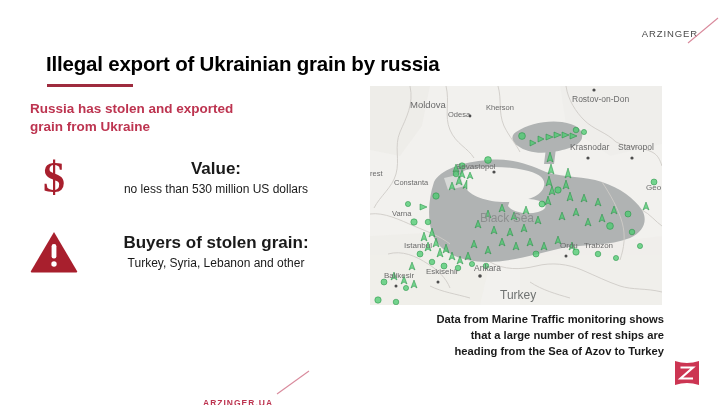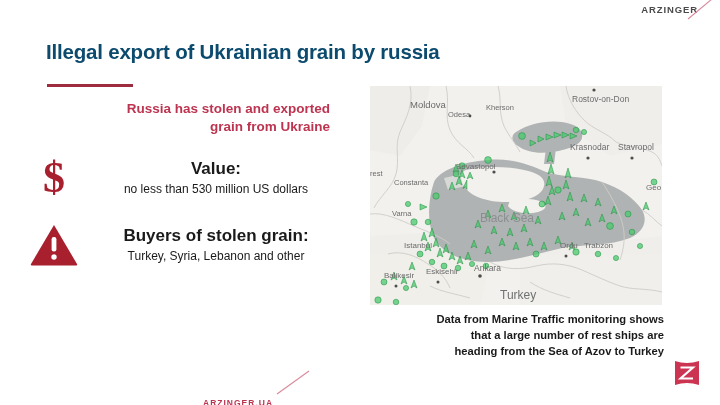--- a/index.html
+++ b/index.html
@@ -12,80 +12,80 @@
     height: 405px;
     position: relative;
     overflow: hidden;
     font-family: "Liberation Sans", sans-serif;
     color: #231f20;
   }
 
   
   .brand-top {
     position: absolute;
-    top: 4px;
+    top: 28px;
     right: 22px;
     font-size: 9.5px;
-    font-weight: bold;
+    font-weight: normal;
     letter-spacing: 0.9px;
     color: #4a4a4a;
     font-family: "Liberation Sans", sans-serif;
   }
   .brand-top-slash {
     position: absolute;
     top: -6px;
     right: -22px;
     width: 34px;
     height: 22px;
     overflow: visible;
   }
 
   .page-title {
     position: absolute;
     left: 46px;
-    top: 40px;
+    top: 52px;
     font-size: 20.5px;
     font-weight: bold;
-    color: #0c4a6e;
+    color: #000000;
     letter-spacing: -0.2px;
     white-space: nowrap;
   }
   .title-rule {
     position: absolute;
     left: 47px;
     top: 84px;
     width: 86px;
     height: 2.5px;
     background: #9e2b3e;
   }
 
   
   .left-col {
     position: absolute;
     left: 0;
     top: 100px;
     width: 360px;
   }
   .subtitle {
-    text-align: right;
+    text-align: left;
     font-size: 13.5px;
     font-weight: bold;
     color: #bd3450;
     line-height: 1.35;
     padding: 0 30px;
   }
   .subtitle .ln { display: block; }
 
   .fact-row {
     display: flex;
     align-items: center;
     margin-top: 22px;
     padding-left: 26px;
   }
-  .fact-row.second { margin-top: 26px; }
+  .fact-row.second { margin-top: 33px; }
 
   .fact-icon {
     width: 56px;
     flex: 0 0 56px;
     display: flex;
     align-items: center;
     justify-content: center;
   }
   .dollar-glyph {
     font-size: 44px;

